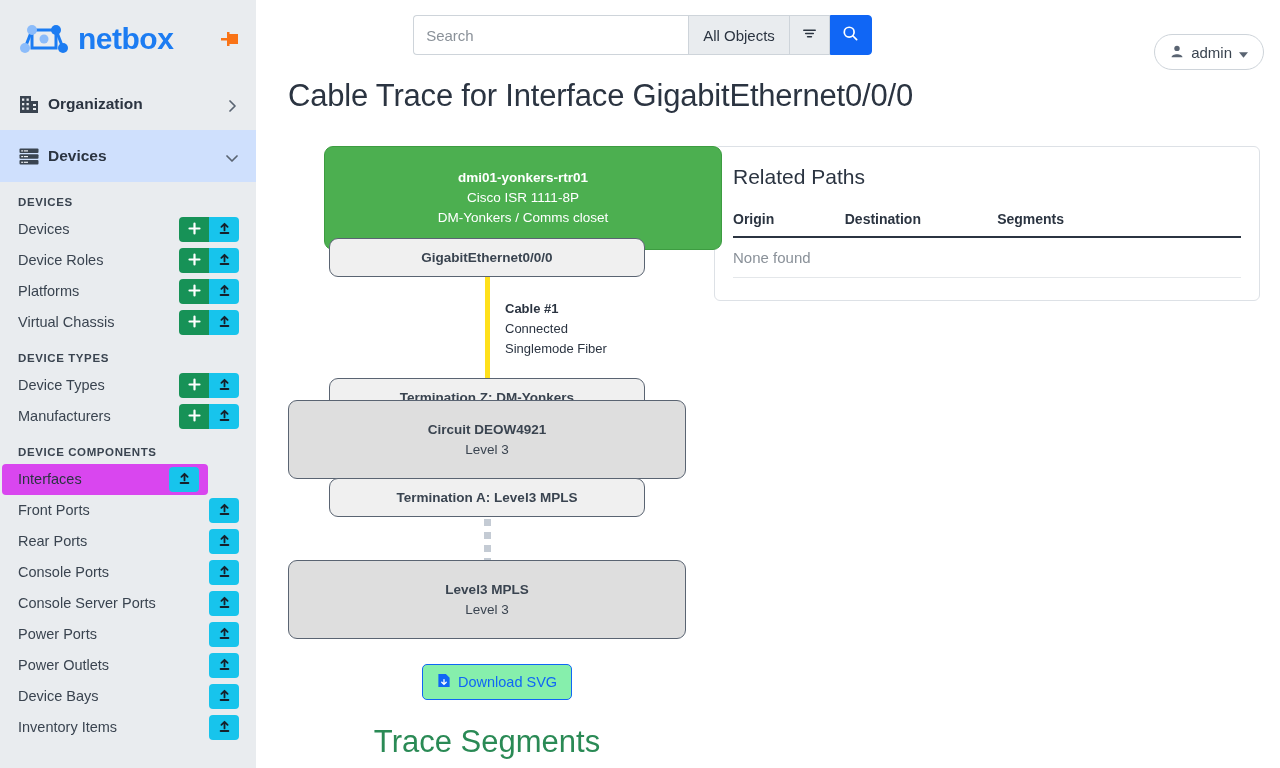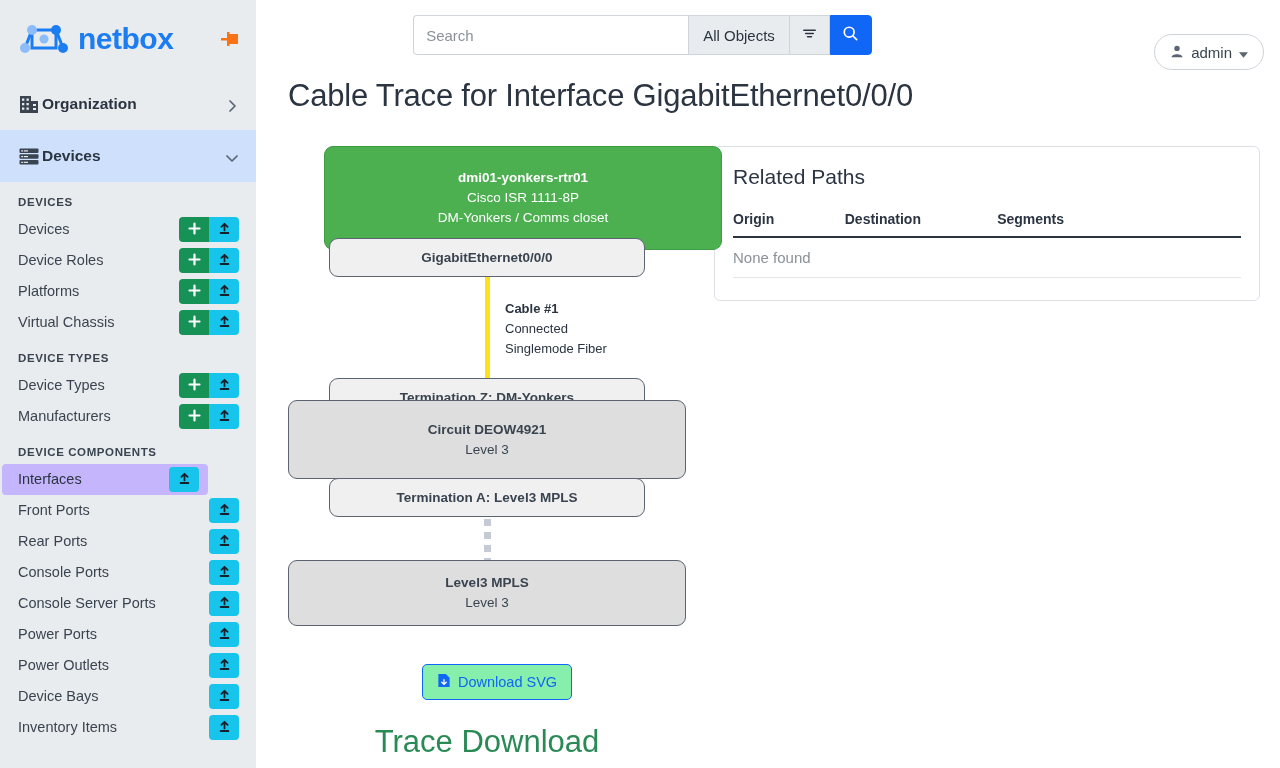--- a/index.html
+++ b/index.html
@@ -30,42 +30,42 @@
   .logo-word {
     font-size: 30px; font-weight: 700; color: #1c7cf2;
     letter-spacing: -0.5px; line-height: 1; margin-left: 2px;
   }
   .pin-icon { margin-left: auto; width: 22px; height: 22px; color: #f97316; }
 
   .nav-group {
     display: flex; align-items: center;
     height: 52px; padding: 0 18px;
     font-size: 15.5px; font-weight: 700; color: #2b3441;
-    gap: 2px; cursor: pointer;
+    gap: 8px; cursor: pointer;
   }
   .nav-group.active { background: #cfe0fd; }
   .nav-group .ng-icon { width: 22px; height: 22px; flex: 0 0 22px; color: #3a4450; }
   .nav-group .ng-label { flex: 1 1 auto; }
   .nav-group .ng-chev { width: 12px; height: 12px; color: #5a6472; }
 
   .sec-title {
     font-size: 11.5px; font-weight: 700; letter-spacing: 0.6px;
     color: #3a4450; padding: 14px 18px 6px 18px; text-transform: uppercase;
   }
   .nav-item {
     display: flex; align-items: center;
     height: 31px; margin: 0 8px 0 0;
     padding-left: 18px; position: relative;
   }
   .nav-item .ni-label {
     font-size: 14.5px; color: #3a4450;
     flex: 1 1 auto; cursor: pointer; line-height: 31px;
   }
   .nav-item.selected {
-    background: #c4b5fd; border-radius: 4px;
+    background: #d946ef; border-radius: 4px;
     margin-left: 2px; margin-right: 48px; padding-left: 16px;
   }
   .nav-item.selected .ni-label { color: #2b3441; }
   .btn-pair { position: absolute; right: 9px; top: 3px; display: flex; }
   .mini-btn {
     width: 30px; height: 25px;
     display: flex; align-items: center; justify-content: center;
     cursor: pointer; border: none;
   }
   .mini-btn.add { background: #179257; border-radius: 4px 0 0 4px; }
@@ -531,36 +531,36 @@
           <span>Termination A: Level3 MPLS</span>
         </div>
 
         <div class="dotline" style="left:196px; top:373px;">
           <span></span>
             <span></span>
             <span></span>
             <span></span>
         </div>
 
-        <div class="tnode provider" style="top:414px; height:66px;">
+        <div class="tnode provider" style="top:414px; height:79px;">
           <div class="t1">Level3 MPLS</div>
           <div class="t2">Level 3</div>
         </div>
 
         <div class="dl-btn" style="left:134px; top:518px;">
           <span>
             <svg viewBox="0 0 14 16" width="14" height="15">
               <path d="M1 1 H9 L13 5 V15 H1 Z" fill="#1066f5"></path>
               <path d="M7 7 V12 M4.6 9.8 L7 12.2 L9.4 9.8" stroke="#fff" stroke-width="1.4" fill="none" stroke-linecap="round"></path>
             </svg>
           </span>
           <span>Download SVG</span>
         </div>
 
-        <div class="trace-done" style="top:578px;">Trace Download</div>
+        <div class="trace-done" style="top:578px;">Trace Segments</div>
       </div>
 
       <div class="paths-col">
         <div class="card">
           <div class="card-title">Related Paths</div>
           <table class="paths">
             <thead>
                 <tr id="paths-head">
                   <th style="width: 22%;">Origin</th>
                   <th style="width: 30%;">Destination</th>

